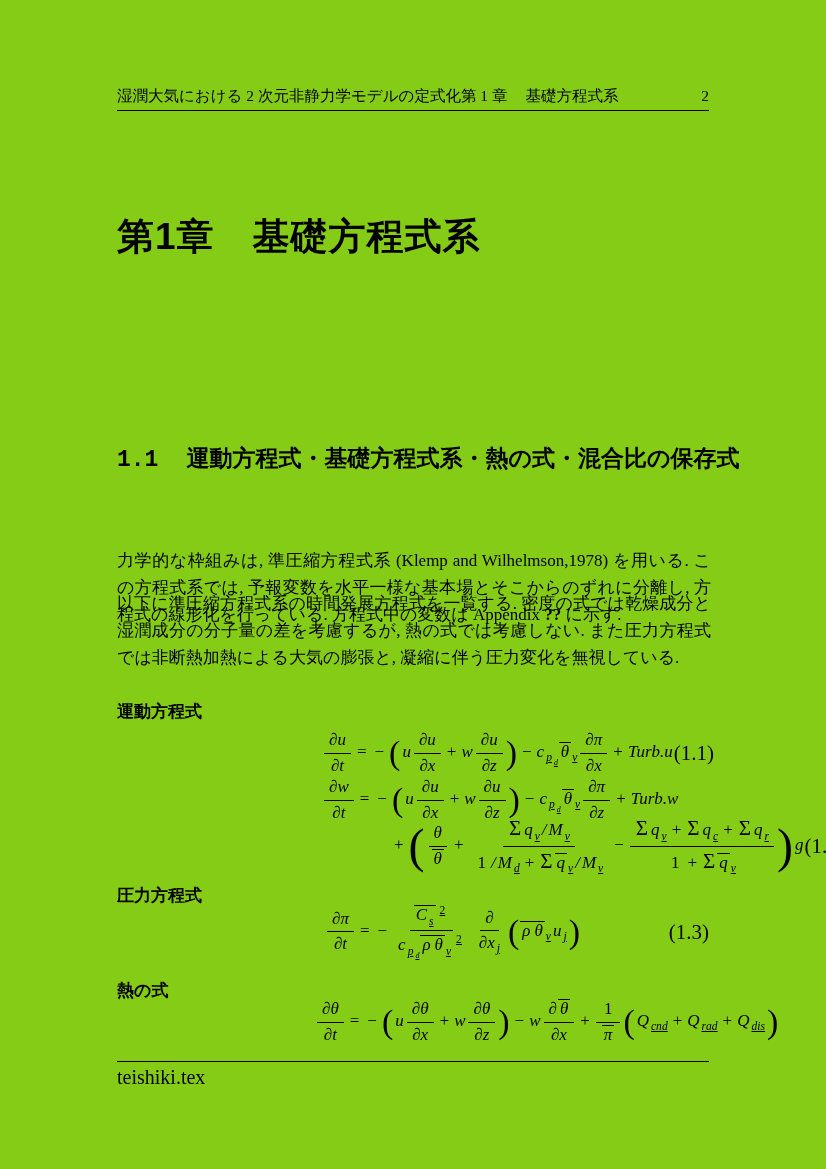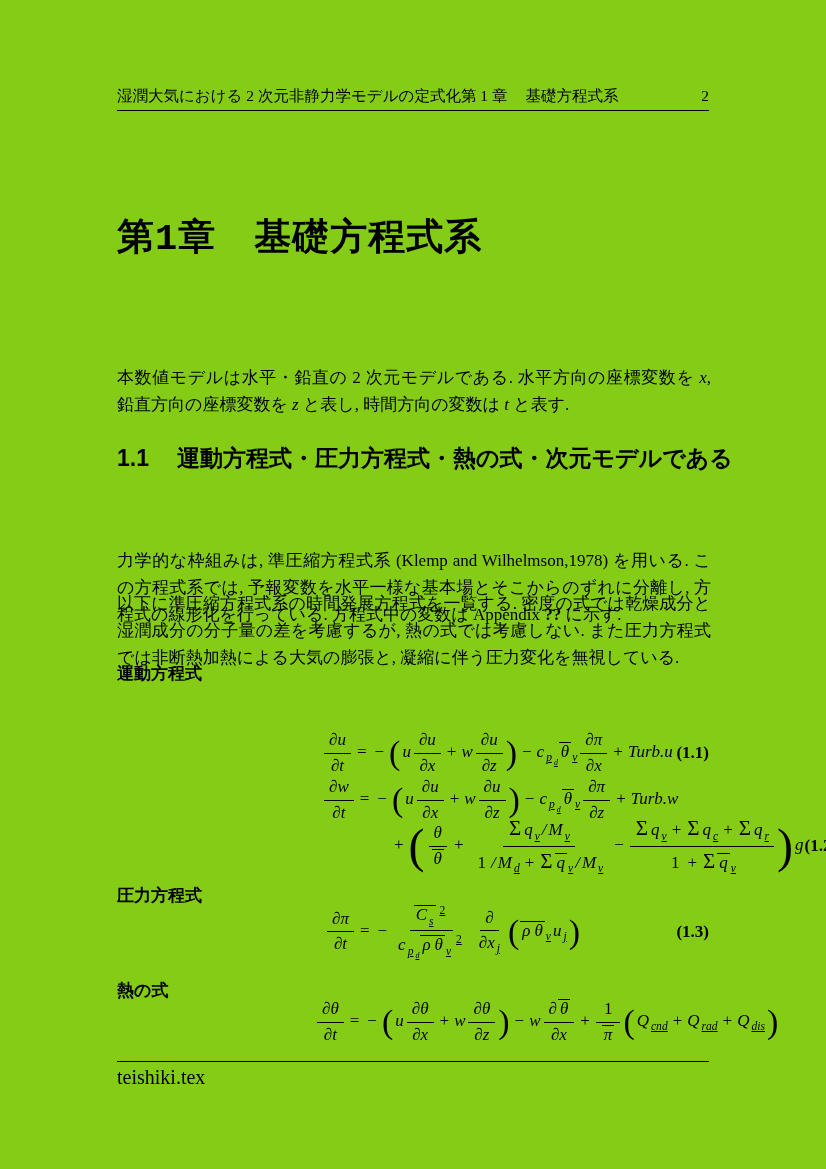--- a/index.html
+++ b/index.html
@@ -8,52 +8,52 @@
 
   
   .running-head{position:absolute;left:117px;right:117px;top:86px;
         font-size:15.5px;display:flex;align-items:baseline;white-space:nowrap;}
   .running-head .rh-right{margin-left:18px;font-family:Liberation Mono, monospace;}
   .running-head .rh-page{margin-left:auto;}
   .head-rule{position:absolute;left:117px;right:117px;top:110px;border-top:1.6px solid #000;}
 
   
   .chapter-title{position:absolute;left:117px;top:212px;font-size:37px;font-weight:bold;
-        font-family:Liberation Mono, monospace;letter-spacing:1px;}
+        font-family:Liberation Sans, sans-serif;letter-spacing:1px;}
 
   
   .para{position:absolute;left:117px;width:594px;font-size:17px;line-height:27px;
         text-align:justify;}
   .p-intro{top:347px;}
   .p-framework{top:530px;}
   .p-overview{top:573px;}
   .ri{font-style:italic;}
   .rb{font-weight:bold;}
 
   
   .section-heading{position:absolute;left:117px;top:443px;display:flex;align-items:baseline;
         font-weight:bold;font-size:23px;}
-  .section-heading .sec-no{font-family:Liberation Sans, sans-serif;}
+  .section-heading .sec-no{font-family:Liberation Mono, monospace;}
   .section-heading .sec-title{margin-left:28px;font-family:"Liberation Sans","DejaVu Sans",sans-serif;}
 
   
   .eq-label{position:absolute;left:117px;font-size:17px;font-weight:bold;
         font-family:"Liberation Sans","DejaVu Sans",sans-serif;}
-  .l-motion{top:662px;font-family:Liberation Mono, monospace;}
+  .l-motion{top:700px;font-family:Liberation Mono, monospace;}
   .l-pressure{top:884px;}
   .l-heat{top:979px;}
 
   
   .eq{position:absolute;left:117px;right:117px;display:flex;align-items:center;}
   .eq-11{top:728px;height:50px;}
   .eq-12a{top:775px;height:50px;}
   .eq-12b{top:816px;height:60px;}
   .eq-13{top:903px;height:58px;}
   .eq-heat{top:996px;height:52px;}
-  .eq .eqno{margin-left:auto;font-size:17px;font-weight:bold;}
+  .eq .eqno{margin-left:auto;font-size:21px;}
   .math{font-size:17px;white-space:nowrap;}
   .ind-a{padding-left:205px;}
   .ind-b{padding-left:273px;}
   .ind-c{padding-left:208px;}
   .ind-d{padding-left:198px;}
 
   
   .mi{font-style:italic;padding:0 1px;}
   .mo{font-style:normal;margin:0 4px;}
   .msum{font-size:21px;margin:0 2px;}
@@ -80,25 +80,24 @@
 
   <div class="running-head">
     <span>湿潤大気における 2 次元非静力学モデルの定式化第 1 章</span>
     <span class="rh-right">基礎方程式系</span>
     <span class="rh-page">2</span>
   </div>
   <div class="head-rule"></div>
 
   <div class="chapter-title">第1章　基礎方程式系</div>
 
-  <p class="para p-intro"><span>本数値モデルは水平・鉛直の 2 次元モデルである. 水平方向の座標変数を </span><span class="ri">x</span><span>, 鉛直方向の座標変数を </span><span class="ri">z</span><span> と表し, 時間方向の変数は </span><span class="ri">t</span><span> と表す.</span></p>
 
   <div class="section-heading">
     <span class="sec-no">1.1</span>
-    <span class="sec-title">運動方程式・圧力方程式・熱の式・次元モデルである</span>
+    <span class="sec-title">運動方程式・基礎方程式系・熱の式・混合比の保存式</span>
   </div>
 
   <p class="para p-framework"><span>力学的な枠組みは, 準圧縮方程式系 (Klemp and Wilhelmson,1978) を用いる. この方程式系では, 予報変数を水平一様な基本場とそこからのずれに分離し, 方程式の線形化を行っている. 方程式中の変数は Appendix </span><span class="rb">??</span><span> に示す.</span></p>
 
   <p class="para p-overview"><span>以下に準圧縮方程式系の時間発展方程式を一覧する. 密度の式では乾燥成分と湿潤成分の分子量の差を考慮するが, 熱の式では考慮しない. また圧力方程式では非断熱加熱による大気の膨張と, 凝縮に伴う圧力変化を無視している.</span></p>
 
   <div class="eq-label l-motion">運動方程式</div>
 
   <div class="eq eq-11">
     <span class="math ind-a"><span class="mfrac">

